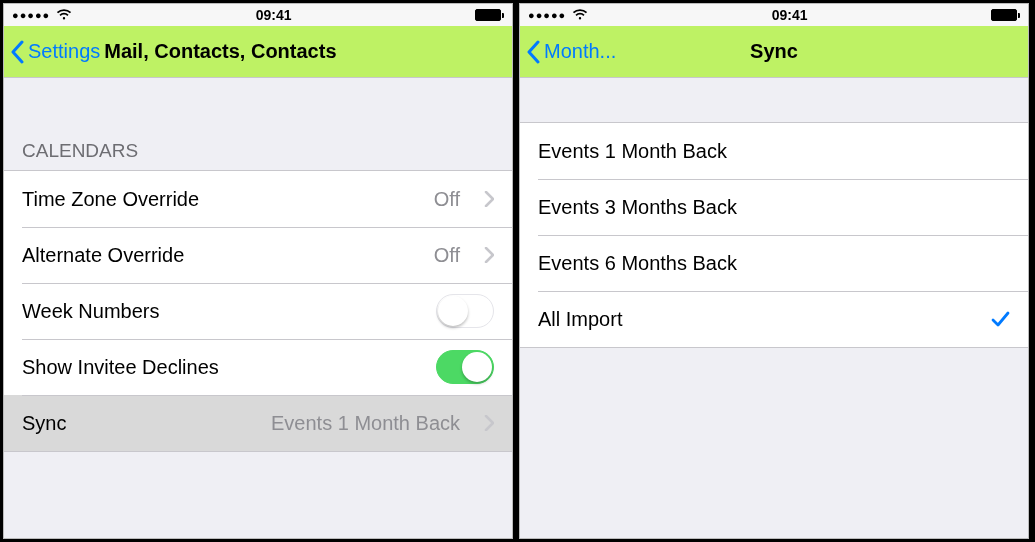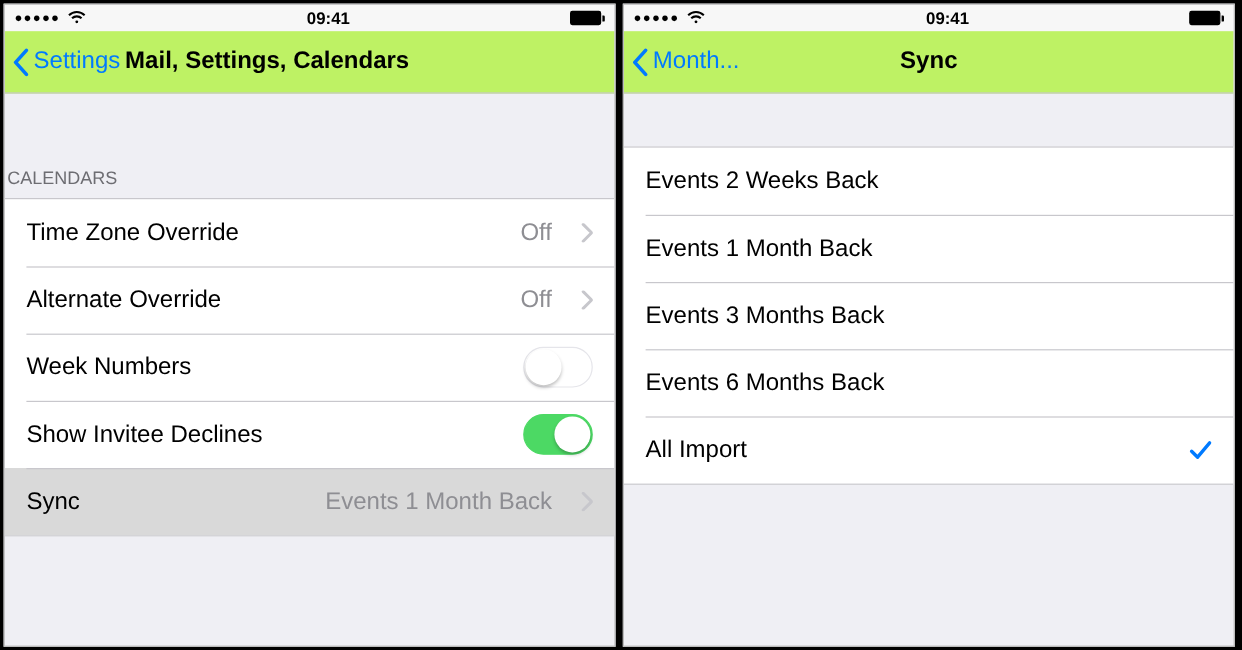--- a/index.html
+++ b/index.html
@@ -81,22 +81,22 @@
     }
     .nav-title-inline {
       font-size: 20px;
       font-weight: 600;
       margin-left: 4px;
       color: #000;
     }
     
     .group-spacer { height: 44px; }
     .group-header {
-      padding: 18px 2px 8px;
-      font-size: 15px;
+      padding: 18px 18px 8px;
+      font-size: 19px;
       color: #6d6d72;
       text-transform: uppercase;
     }
     .cells {
       background: #fff;
       border-top: 1px solid #c8c7cc;
       border-bottom: 1px solid #c8c7cc;
     }
     .cell {
       min-height: 56px;
@@ -169,21 +169,21 @@
     </div>
   </div>
 
   <div class="nav-bar">
     <div class="nav-back">
       <svg class="chevron-left" viewBox="0 0 14 24">
           <path d="M12 2L3 12l9 10" stroke="#007aff" stroke-width="3" fill="none" stroke-linecap="round" stroke-linejoin="round"></path>
         </svg>
       <span>Settings</span>
     </div>
-    <span class="nav-title-inline">Mail, Settings, Calendars</span>
+    <span class="nav-title-inline">Mail, Contacts, Contacts</span>
   </div>
 
   <div class="group-spacer"></div>
 
   <div class="group-header">CALENDARS</div>
   <div class="cells">
     <div class="cell">
       <span class="cell-label">Time Zone Override</span>
       <span class="cell-detail">Off</span>
       <svg class="chevron-right" viewBox="0 0 10 16">
@@ -242,23 +242,20 @@
           <path d="M12 2L3 12l9 10" stroke="#007aff" stroke-width="3" fill="none" stroke-linecap="round" stroke-linejoin="round"></path>
         </svg>
       <span>Month...</span>
     </div>
     <div class="nav-title-centered">Sync</div>
   </div>
 
   <div class="group-spacer"></div>
   <div class="cells" id="sync-options">
       <div class="cell">
-        <span class="cell-label">Events 2 Weeks Back</span>
-      </div>
-      <div class="cell">
         <span class="cell-label">Events 1 Month Back</span>
       </div>
       <div class="cell">
         <span class="cell-label">Events 3 Months Back</span>
       </div>
       <div class="cell">
         <span class="cell-label">Events 6 Months Back</span>
       </div>
       <div class="cell">
         <span class="cell-label">All Import</span>

